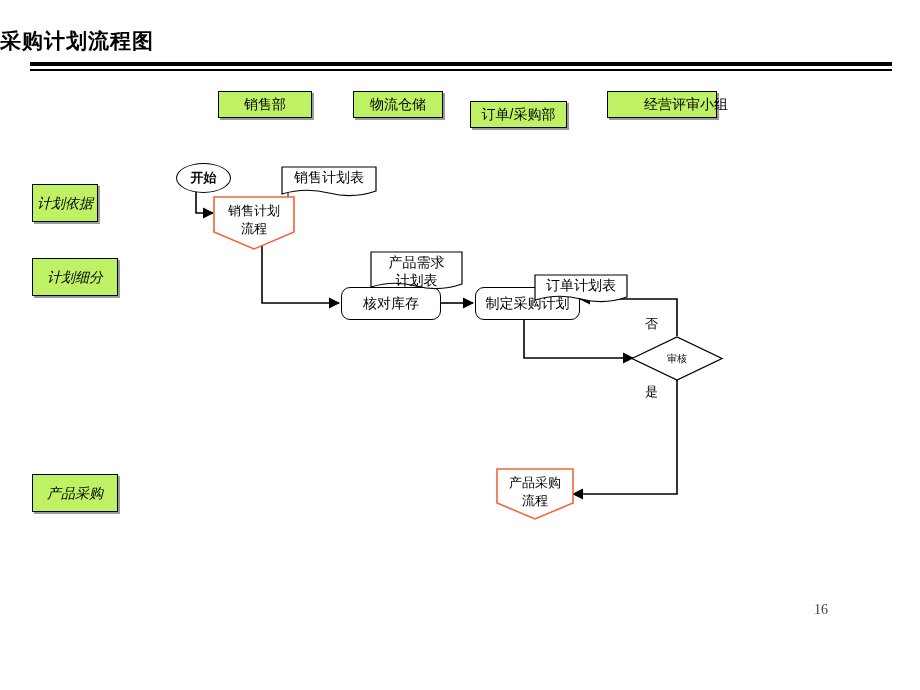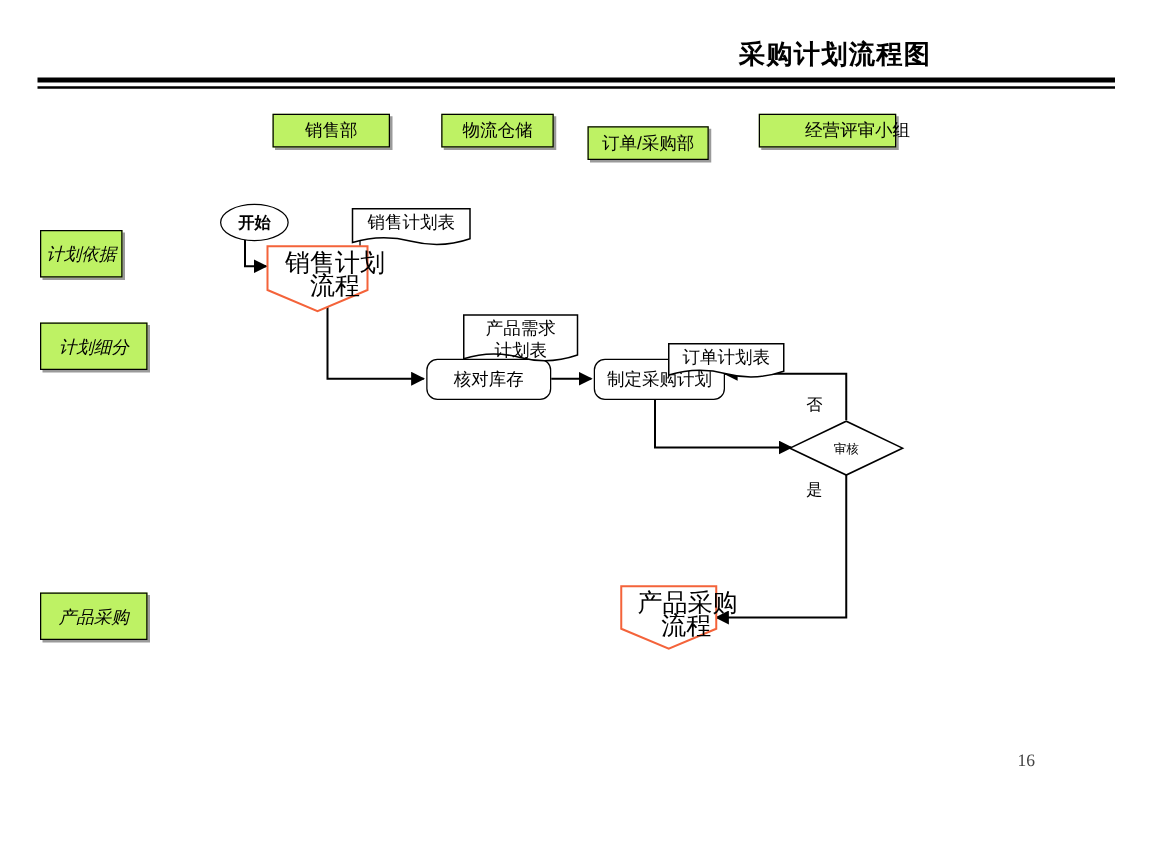--- a/index.html
+++ b/index.html
@@ -23,26 +23,26 @@
     width: 920px;
     height: 690px;
   }
 
   
   .title {
     position: absolute;
     left: 0;
     top: 30px;
     width: 745px;
-    text-align: right;
+    text-align: left;
     font-size: 21px;
     font-weight: bold;
     letter-spacing: 1px;
     line-height: 26px;
-    font-family: Liberation Serif, serif;
+    font-family: Liberation Mono, monospace;
   }
 
   
   .rule-thick {
     position: absolute;
     left: 30px;
     top: 62px;
     width: 862px;
     height: 4px;
     background: #000000;
@@ -120,25 +120,24 @@
     position: absolute;
     left: 0; top: 0;
     overflow: visible;
   }
   .pentagon .ptext {
     position: absolute;
     left: 0;
     top: 6px;
     width: 100%;
     text-align: center;
-    font-size: 20px;
+    font-size: 13px;
     line-height: 18px;
     color: #000000;
     white-space: nowrap;
-    padding-left: 14px;
   }
 
   
   .doc {
     position: absolute;
   }
   .doc svg {
     position: absolute;
     left: 0; top: 0;
     overflow: visible;

